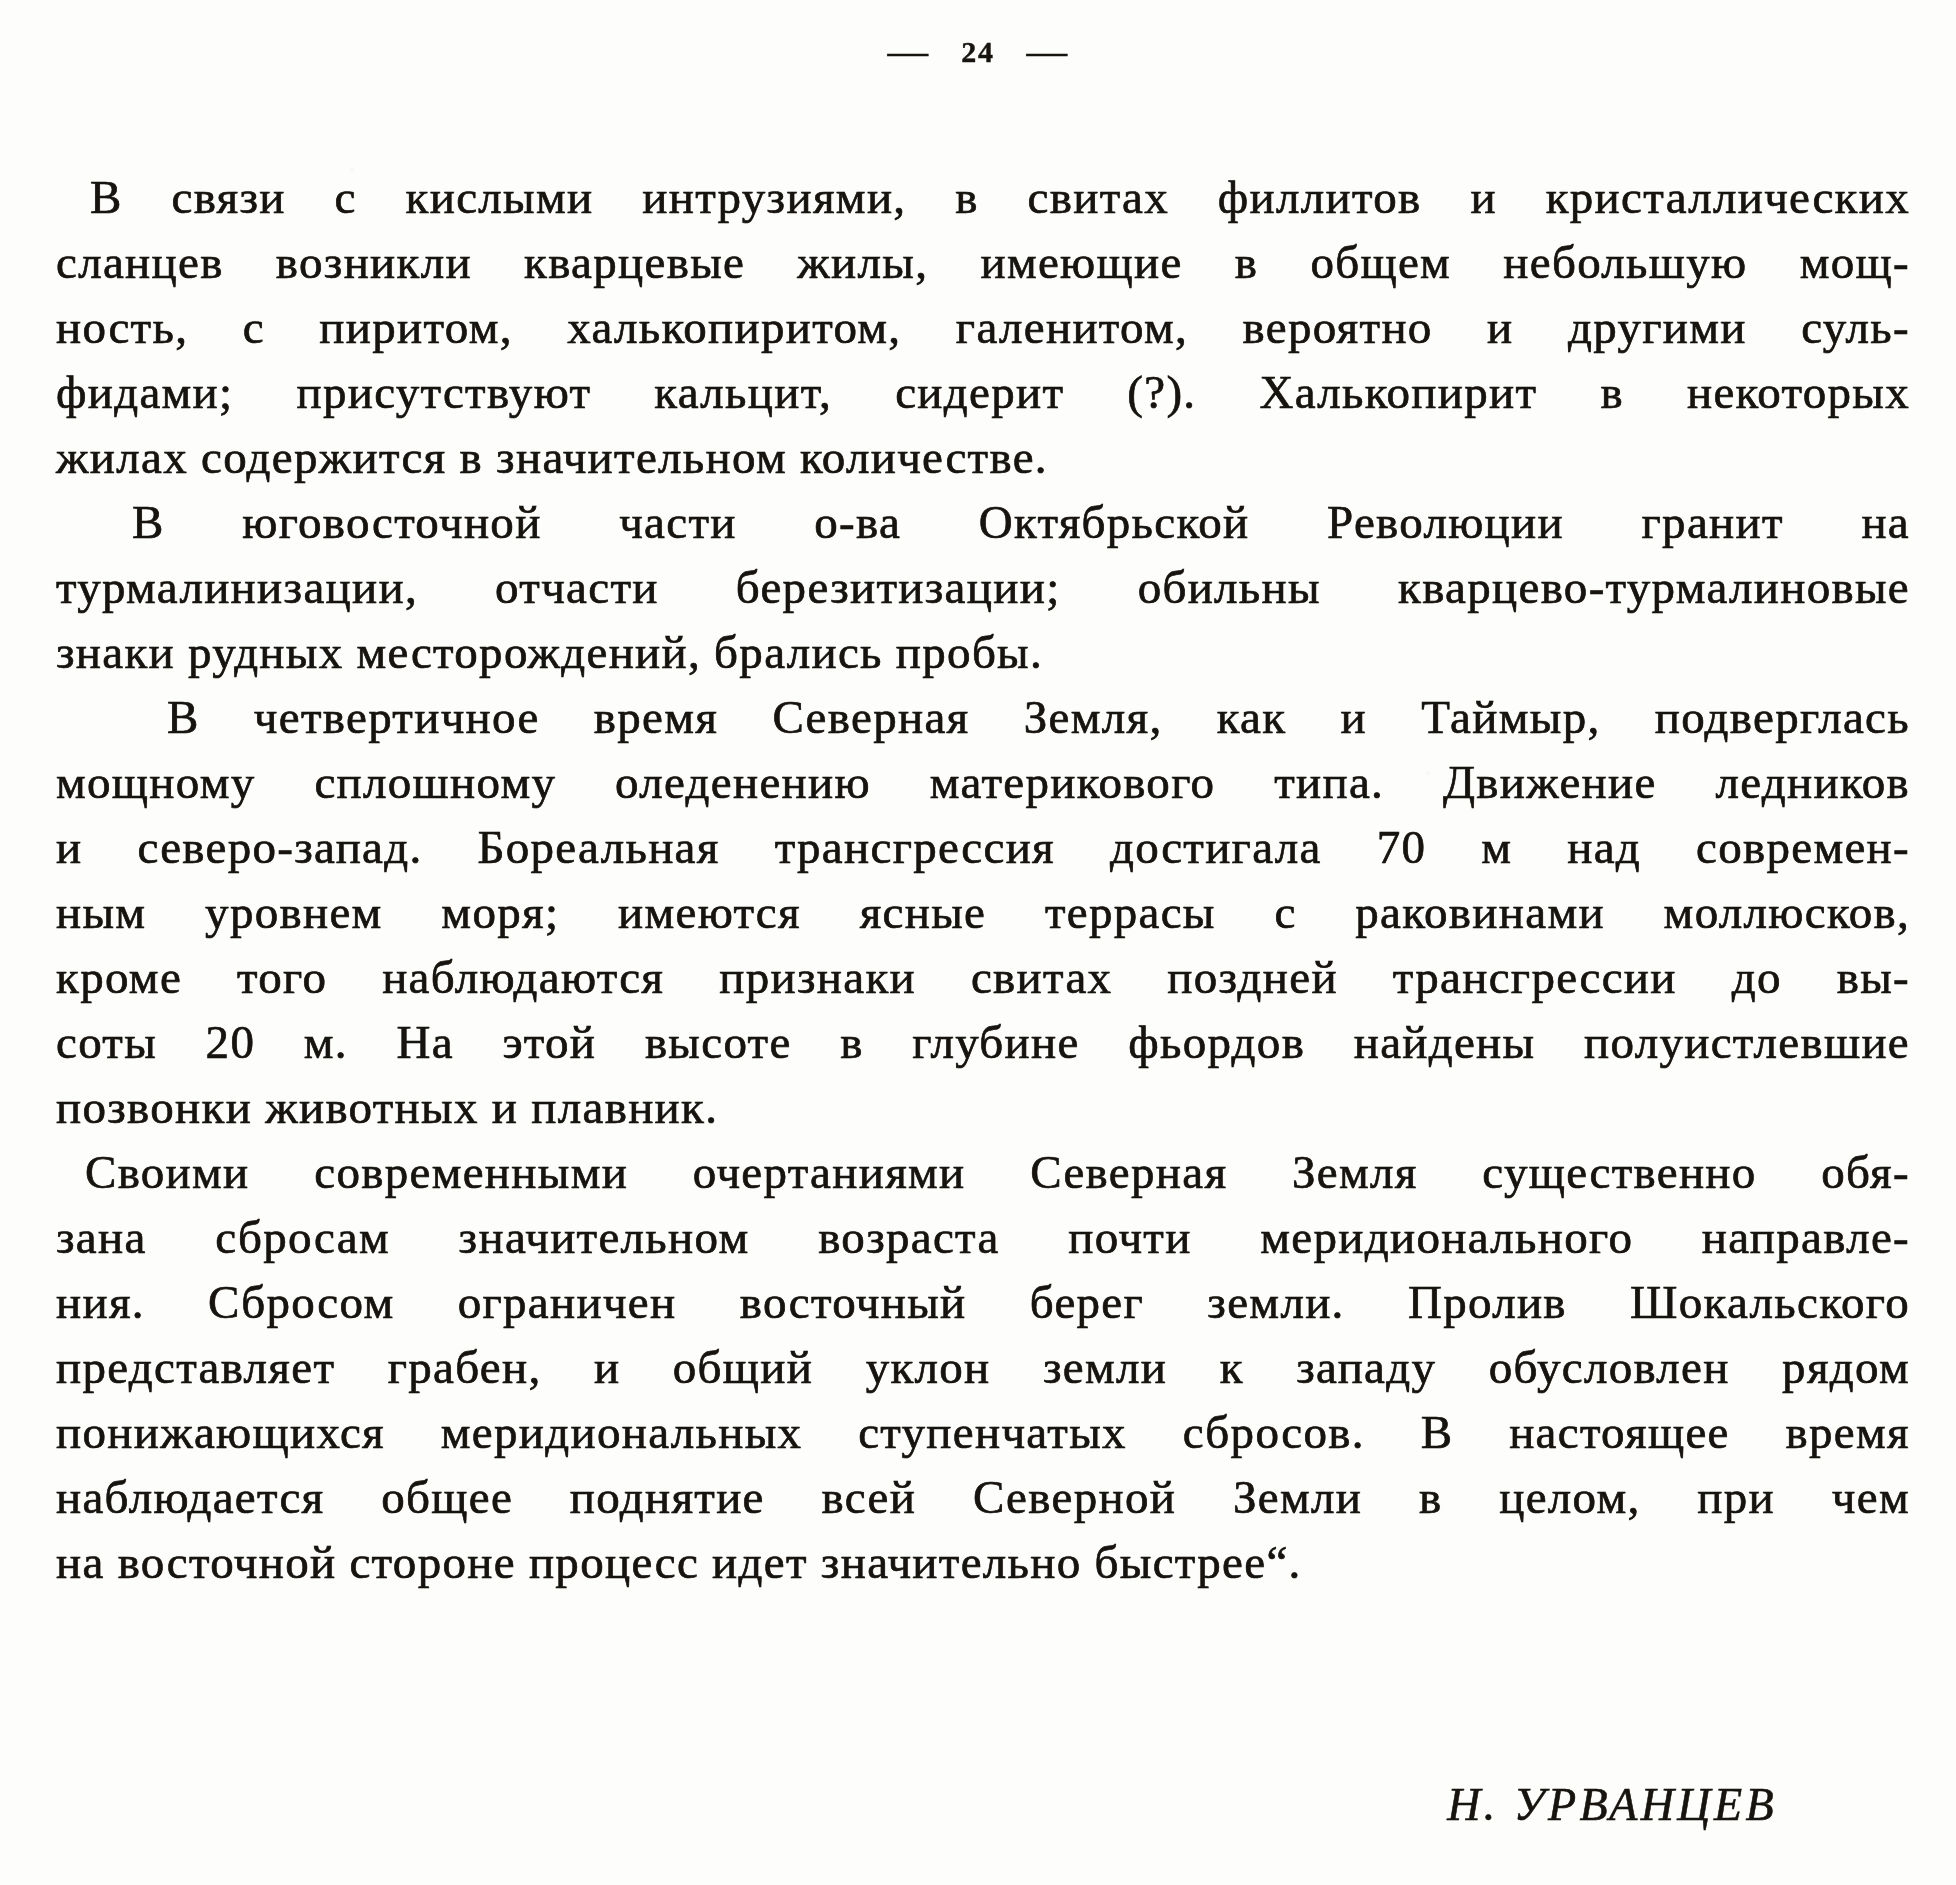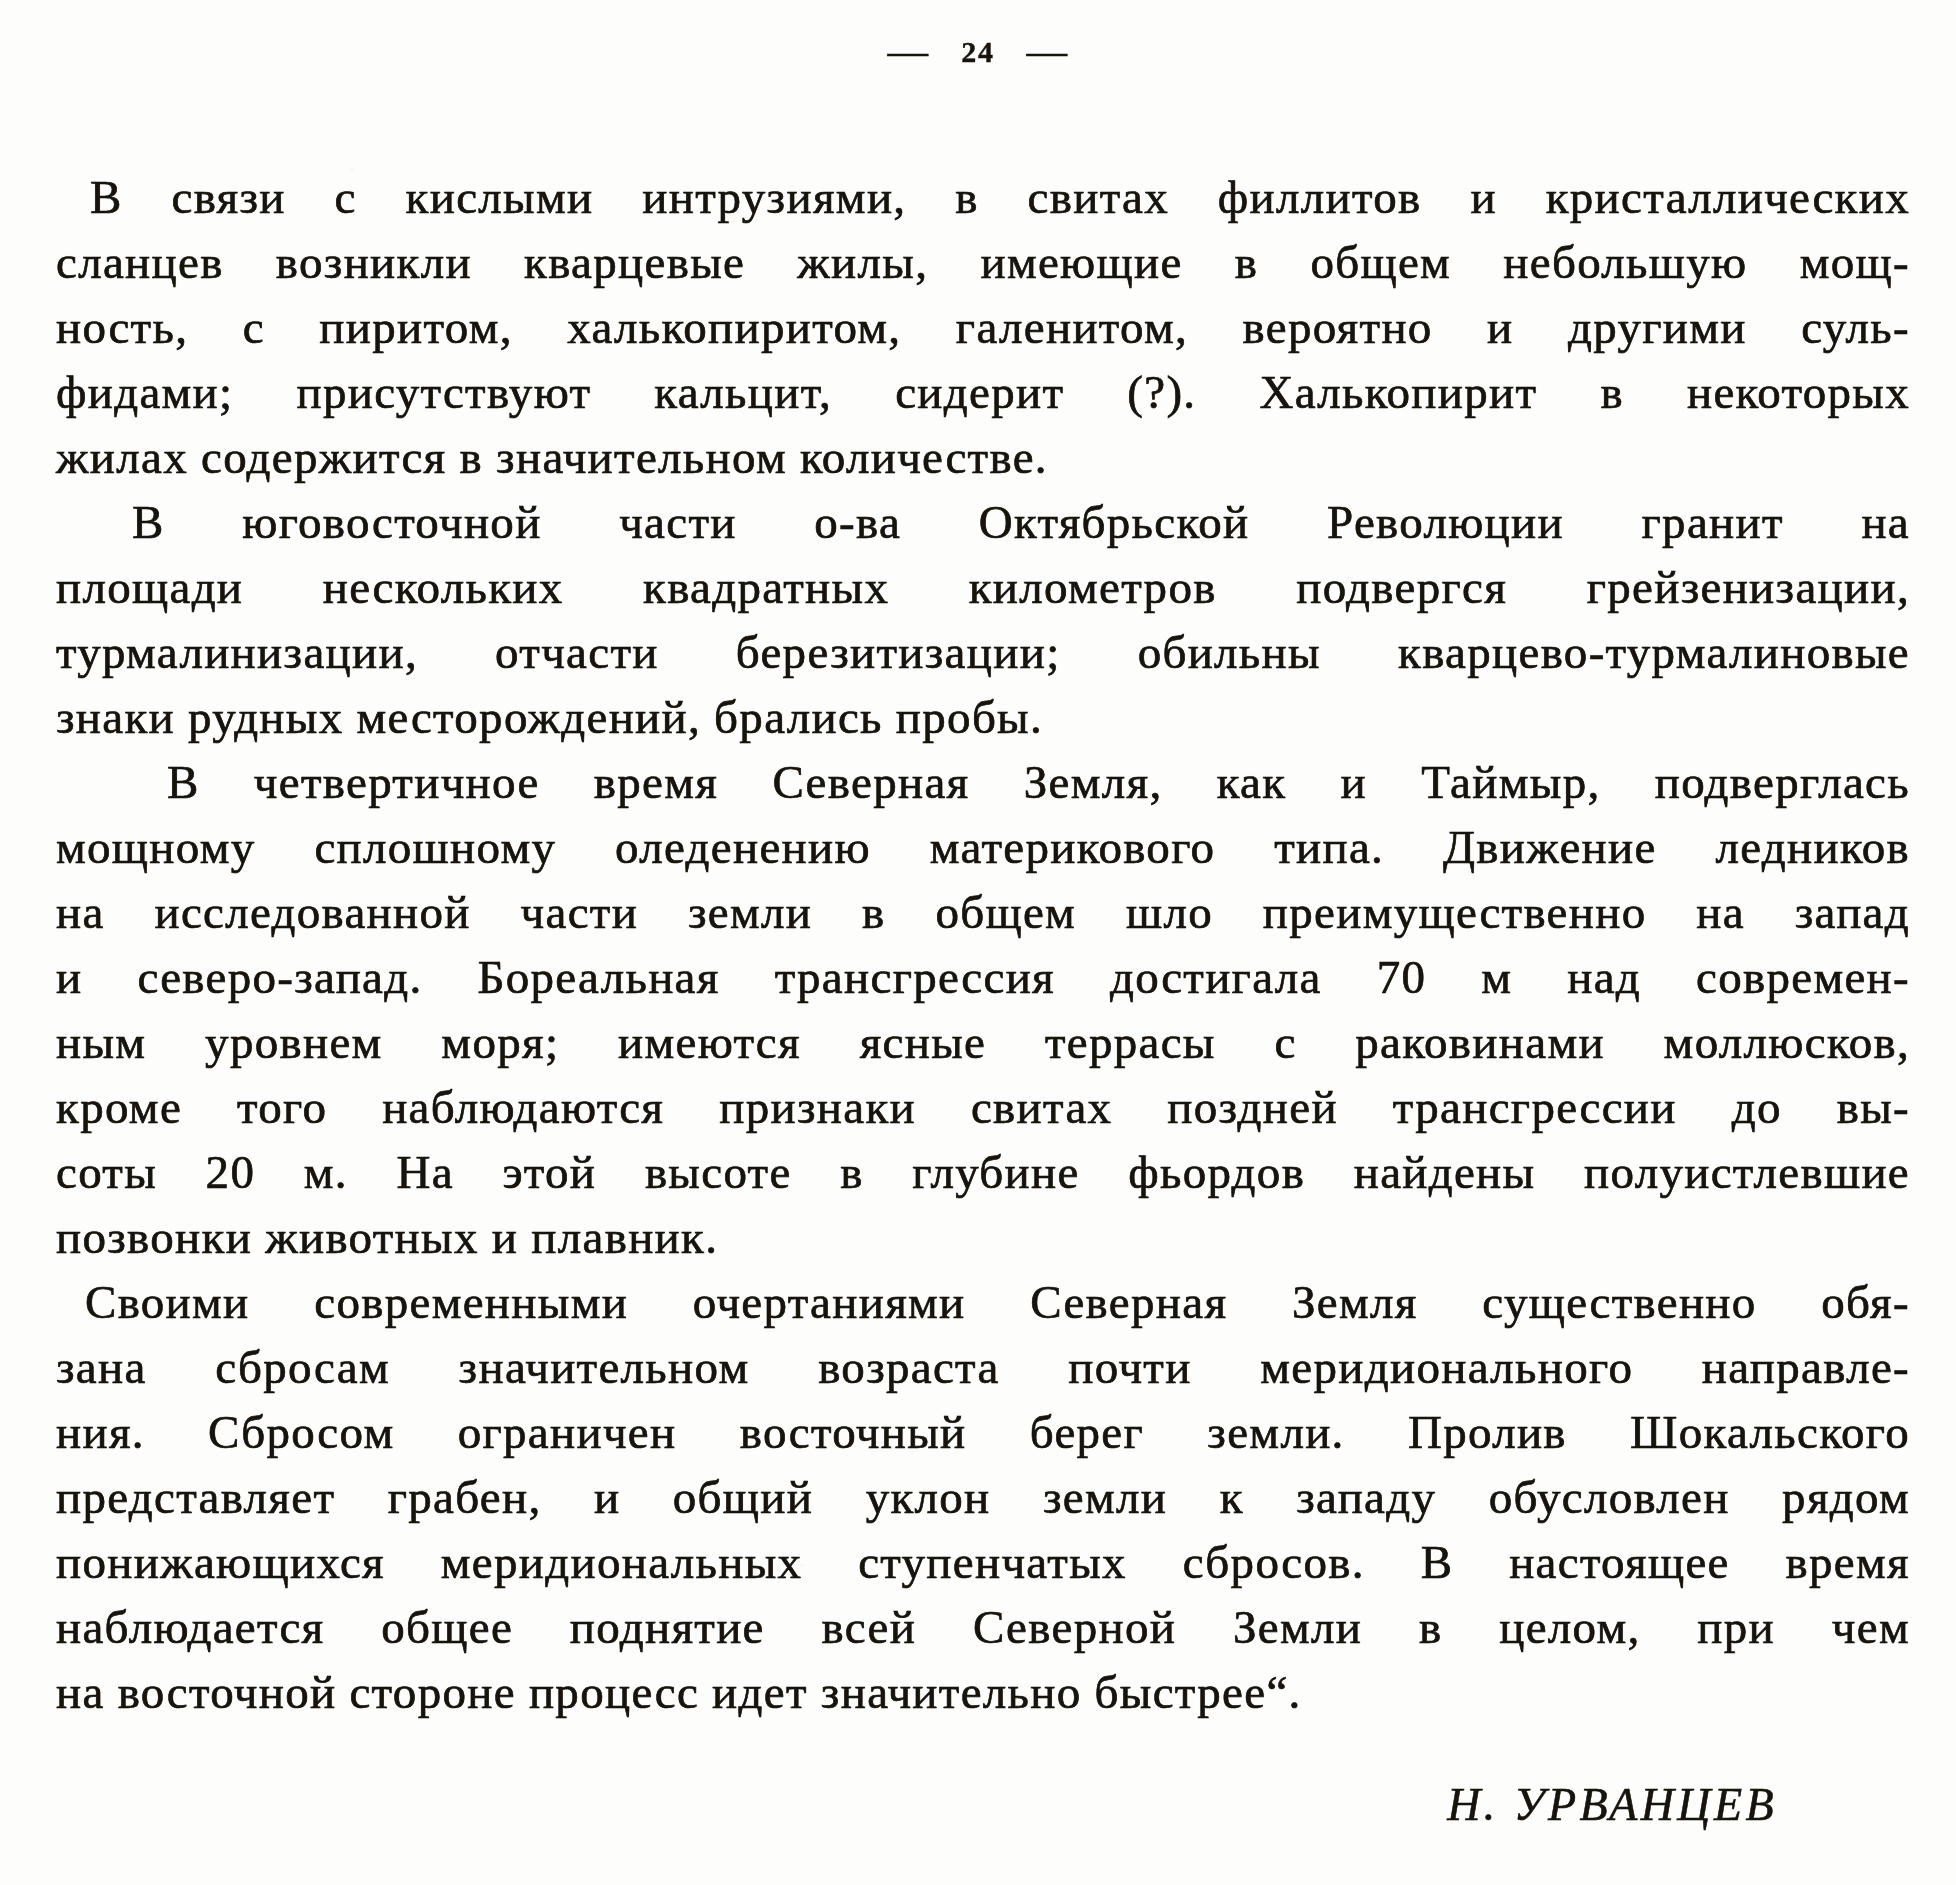--- a/index.html
+++ b/index.html
@@ -84,26 +84,24 @@
   <span class="dash">—</span><span>24</span><span class="dash">—</span>
 </header>
 
 <main class="text-block" id="text-block">
     <div class="line" style="text-indent: 34px;">В связи с кислыми интрузиями, в свитах филлитов и кристаллических</div>
     <div class="line">сланцев возникли кварцевые жилы, имеющие в общем небольшую мощ-</div>
     <div class="line">ность, с пиритом, халькопиритом, галенитом, вероятно и другими суль-</div>
     <div class="line">фидами; присутствуют кальцит, сидерит (?). Халькопирит в некоторых</div>
     <div class="line para-last">жилах содержится в значительном количестве.</div>
     <div class="line" style="text-indent: 76px;">В юговосточной части о-ва Октябрьской Революции гранит на</div>
-    <div class="line">площади нескольких квадратных километров подвергся грейзенизации,</div>
     <div class="line">турмалинизации, отчасти березитизации; обильны кварцево-турмалиновые</div>
     <div class="line para-last">знаки рудных месторождений, брались пробы.</div>
     <div class="line" style="text-indent: 111px;">В четвертичное время Северная Земля, как и Таймыр, подверглась</div>
     <div class="line">мощному сплошному оледенению материкового типа. Движение ледников</div>
-    <div class="line">на исследованной части земли в общем шло преимущественно на запад</div>
     <div class="line">и северо-запад. Бореальная трансгрессия достигала 70 м над современ-</div>
     <div class="line">ным уровнем моря; имеются ясные террасы с раковинами моллюсков,</div>
     <div class="line">кроме того наблюдаются признаки свитах поздней трансгрессии до вы-</div>
     <div class="line">соты 20 м. На этой высоте в глубине фьордов найдены полуистлевшие</div>
     <div class="line para-last">позвонки животных и плавник.</div>
     <div class="line" style="text-indent: 29px;">Своими современными очертаниями Северная Земля существенно обя-</div>
     <div class="line">зана сбросам значительном возраста почти меридионального направле-</div>
     <div class="line">ния. Сбросом ограничен восточный берег земли. Пролив Шокальского</div>
     <div class="line">представляет грабен, и общий уклон земли к западу обусловлен рядом</div>
     <div class="line">понижающихся меридиональных ступенчатых сбросов. В настоящее время</div>

